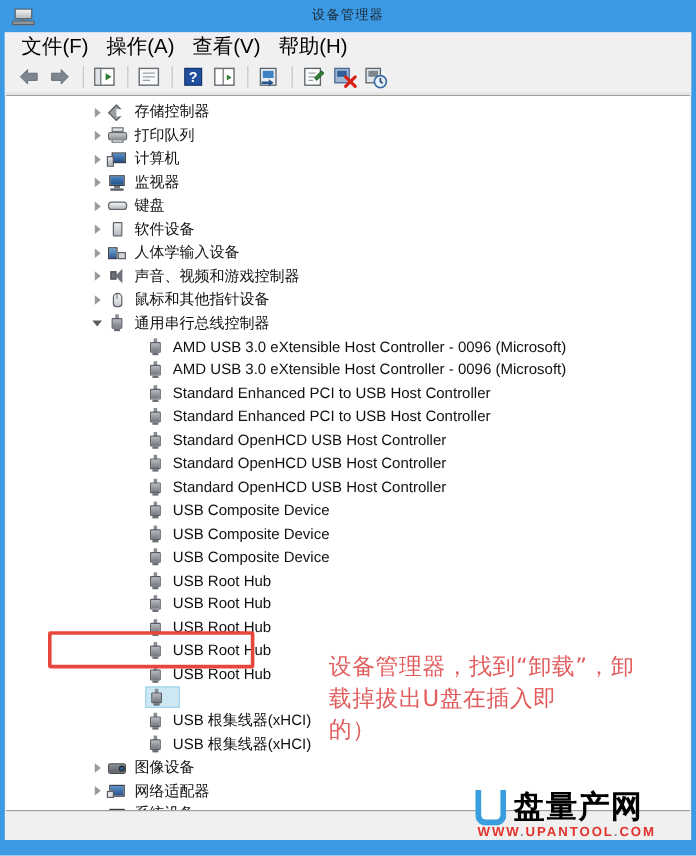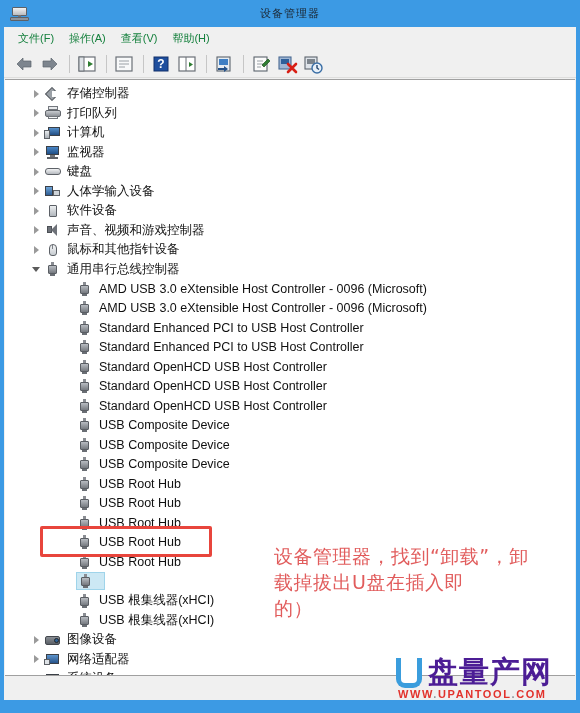--- a/index.html
+++ b/index.html
@@ -73,22 +73,22 @@
 
   
   .menubar {
     position: absolute; left: 0; top: 0;
     width: 572px; height: 23px;
     background: #f0f0f0;
     display: flex; align-items: center;
     padding-left: 10px;
   }
   .menu-item {
-    font-size: 11px;
-    color: #15803d;
+    font-size: 17px;
+    color: #000000;
     padding: 2px 11px 2px 4px;
     white-space: nowrap;
     cursor: default;
   }
 
   
   .toolbar {
     position: absolute; left: 0; top: 23px;
     width: 572px; height: 28px;
     background: #f0f0f0;
@@ -119,20 +119,21 @@
     position: absolute;
     left: 1px; top: 52px;
     width: 570px; height: 596px;
     background: #ffffff;
     border-top: 1px solid #a0a0a0;
     overflow: hidden;
   }
   .tree-inner {
     position: relative;
     padding-top: 4px;
+    margin-left: 45px;
   }
   .tree-row {
     display: flex; align-items: center;
     height: 19.5px;
     font-size: 12.5px;
     color: #101010;
     white-space: nowrap;
     cursor: default;
   }
   .tree-row .twisty {
@@ -388,22 +389,22 @@
   .wm-u {
     position: absolute; left: 0px; top: 0px;
     width: 26px; height: 30px;
     border: 5px solid #3a9ddd;
     border-top: none;
     border-radius: 0 0 9px 9px;
     background: #ffffff;
   }
   .wm-cn {
     position: absolute; left: 32px; top: -1px;
-    font-size: 30px; line-height: 30px;
-    color: #4c1d95;
+    font-size: 26px; line-height: 30px;
+    color: #000000;
     font-weight: bold;
     letter-spacing: 1px;
     white-space: nowrap;
   }
   .wm-url {
     position: absolute; left: 2px; top: 30px;
     font-size: 11px;
     letter-spacing: 1.6px;
     color: #e2322c;
     font-weight: bold;
@@ -566,35 +567,35 @@
               <span class="ticon">
                 <span class="ic kbd">
                   <span class="body"></span>
                 </span>
               </span>
               <span class="tlabel">键盘</span>
             </div>
             <div class="tree-row lvl1">
               <span class="twisty collapsed"></span>
               <span class="ticon">
+                <span class="ic sw">
+                  <span class="body"></span>
+                </span>
+              </span>
+              <span class="tlabel">软件设备</span>
+            </div>
+            <div class="tree-row lvl1">
+              <span class="twisty collapsed"></span>
+              <span class="ticon">
                 <span class="ic hid">
                   <span class="b1"></span>
                   <span class="b2"></span>
                 </span>
               </span>
               <span class="tlabel">人体学输入设备</span>
-            </div>
-            <div class="tree-row lvl1">
-              <span class="twisty collapsed"></span>
-              <span class="ticon">
-                <span class="ic sw">
-                  <span class="body"></span>
-                </span>
-              </span>
-              <span class="tlabel">软件设备</span>
             </div>
             <div class="tree-row lvl1">
               <span class="twisty collapsed"></span>
               <span class="ticon">
                 <span class="ic spk">
                   <span class="box"></span>
                   <span class="cone"></span>
                 </span>
               </span>
               <span class="tlabel">声音、视频和游戏控制器</span>

